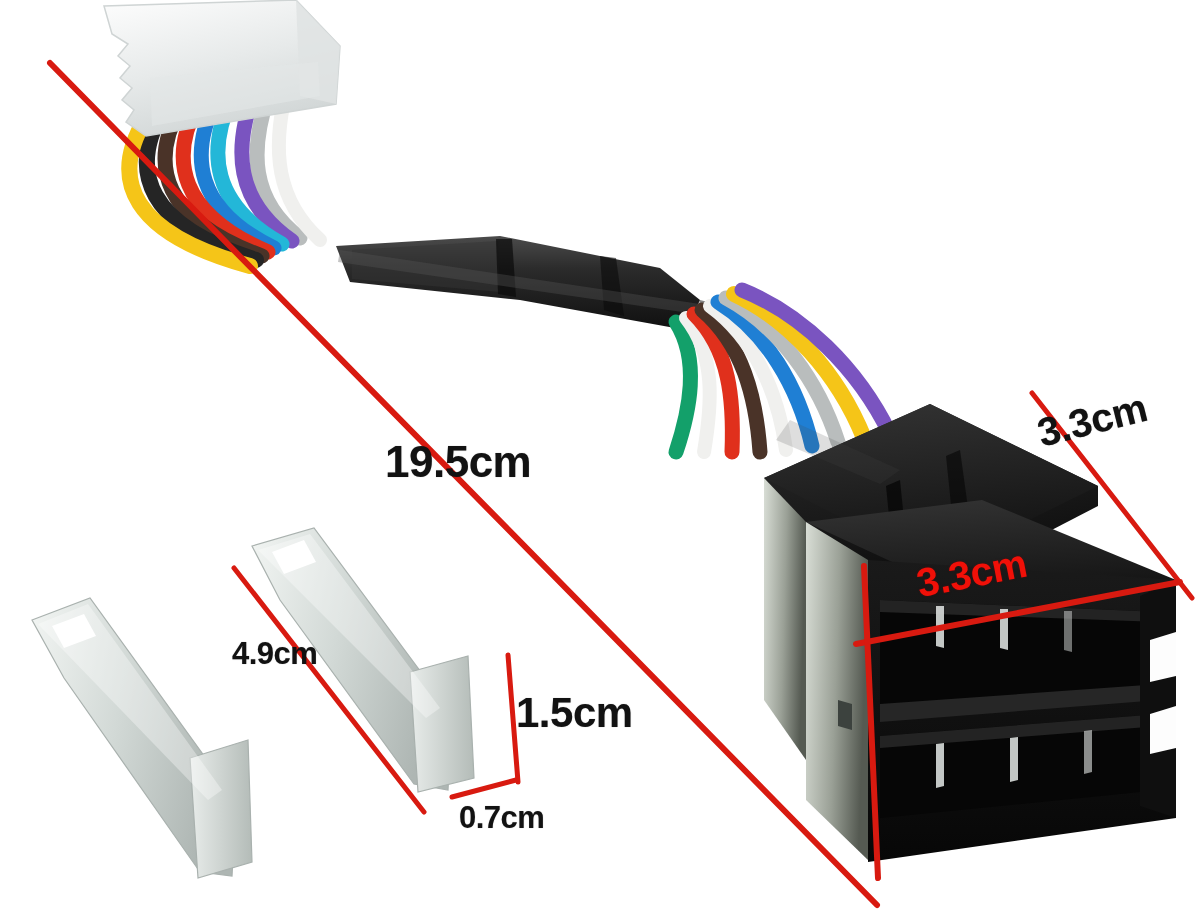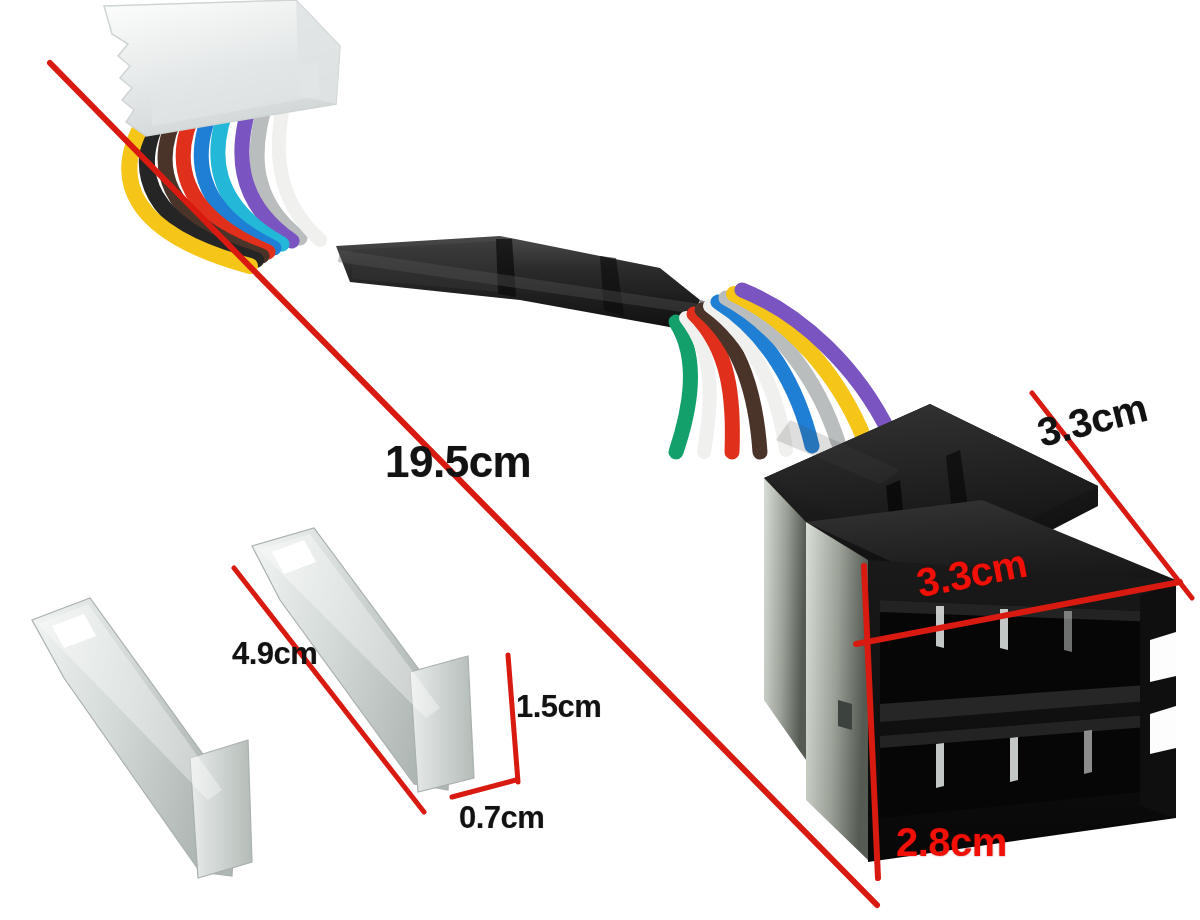--- a/index.html
+++ b/index.html
@@ -7,21 +7,21 @@
   #stage{position:relative;width:1200px;height:920px;background:#ffffff;overflow:hidden;}
   #stage svg{position:absolute;left:0;top:0;width:1200px;height:920px;}
   .dim{position:absolute;font-weight:bold;white-space:nowrap;letter-spacing:-0.5px;}
   .dim.black{color:#121212;text-shadow:0 0 1px rgba(0,0,0,.35);}
   .dim.red{color:#f01008;text-shadow:0 0 2px rgba(120,0,0,.55);}
   #lbl-195{left:385px;top:437px;font-size:44px;}
   #lbl-33-depth{left:1033px;top:412px;font-size:40px;transform:rotate(-14deg);transform-origin:left top;}
   #lbl-33-width{left:913px;top:562px;font-size:40px;transform:rotate(-11deg);transform-origin:left top;}
   #lbl-28{left:896px;top:820px;font-size:40px;}
   #lbl-49{left:232px;top:636px;font-size:31px;}
-  #lbl-15{left:516px;top:689px;font-size:31px;}
+  #lbl-15{left:516px;top:689px;font-size:42px;}
   #lbl-07{left:459px;top:800px;font-size:31px;text-align:right;}
 </style>
 </head>
 <body>
 
 <div id="stage">
 
   <svg viewBox="0 0 1200 920">
     <defs>
       <linearGradient id="gWhiteConn" x1="0" y1="0" x2="0.4" y2="1">
@@ -163,18 +163,17 @@
       <line x1="864" y1="566" x2="878" y2="878" stroke-width="6"></line>
       <line x1="234" y1="568" x2="424" y2="812" stroke-width="5"></line>
       <line x1="508" y1="655" x2="518" y2="782" stroke-width="5"></line>
       <line x1="452" y1="797" x2="516" y2="780" stroke-width="5"></line>
     </g>
   </svg>
 
   <div class="dim black" id="lbl-195">19.5cm</div>
   <div class="dim black" id="lbl-33-depth">3.3cm</div>
   <div class="dim red" id="lbl-33-width">3.3cm</div>
-  <div class="dim red" id="lbl-28">2.8cm</div>
   <div class="dim black" id="lbl-49">4.9cm</div>
   <div class="dim black" id="lbl-15">1.5cm</div>
   <div class="dim black" id="lbl-07">0.7cm</div>
 
 </div>
 
 </body></html>

